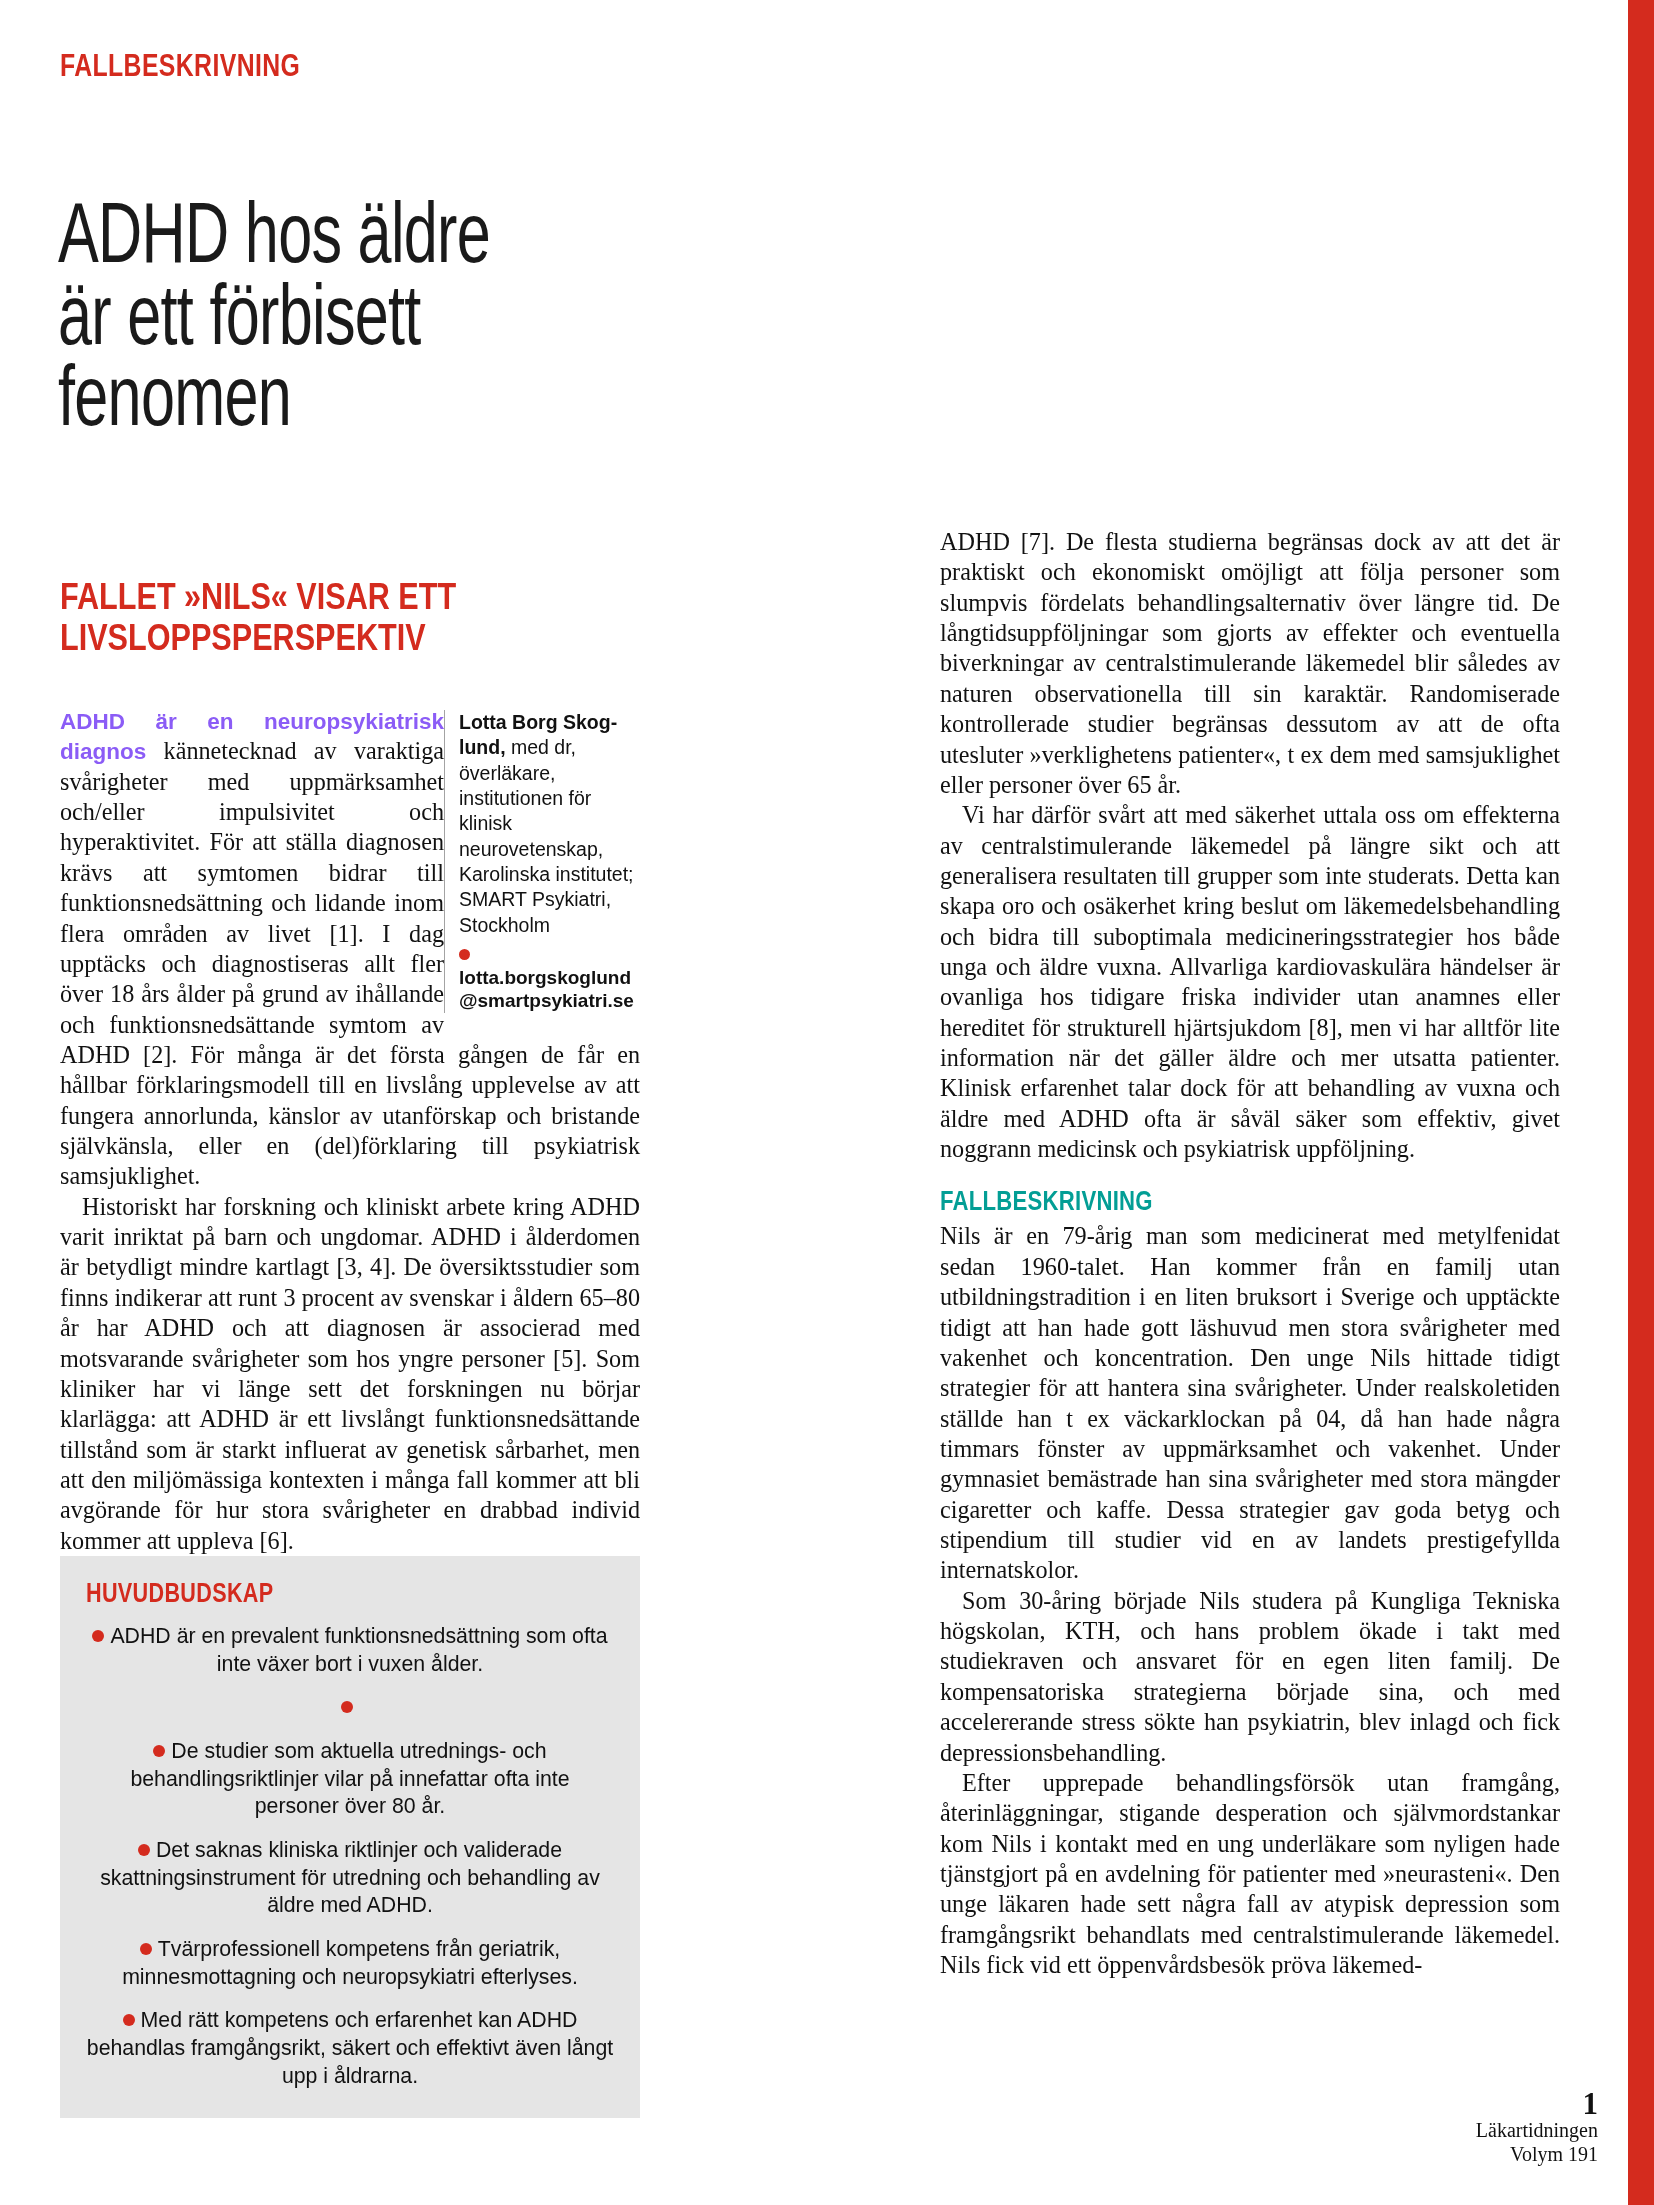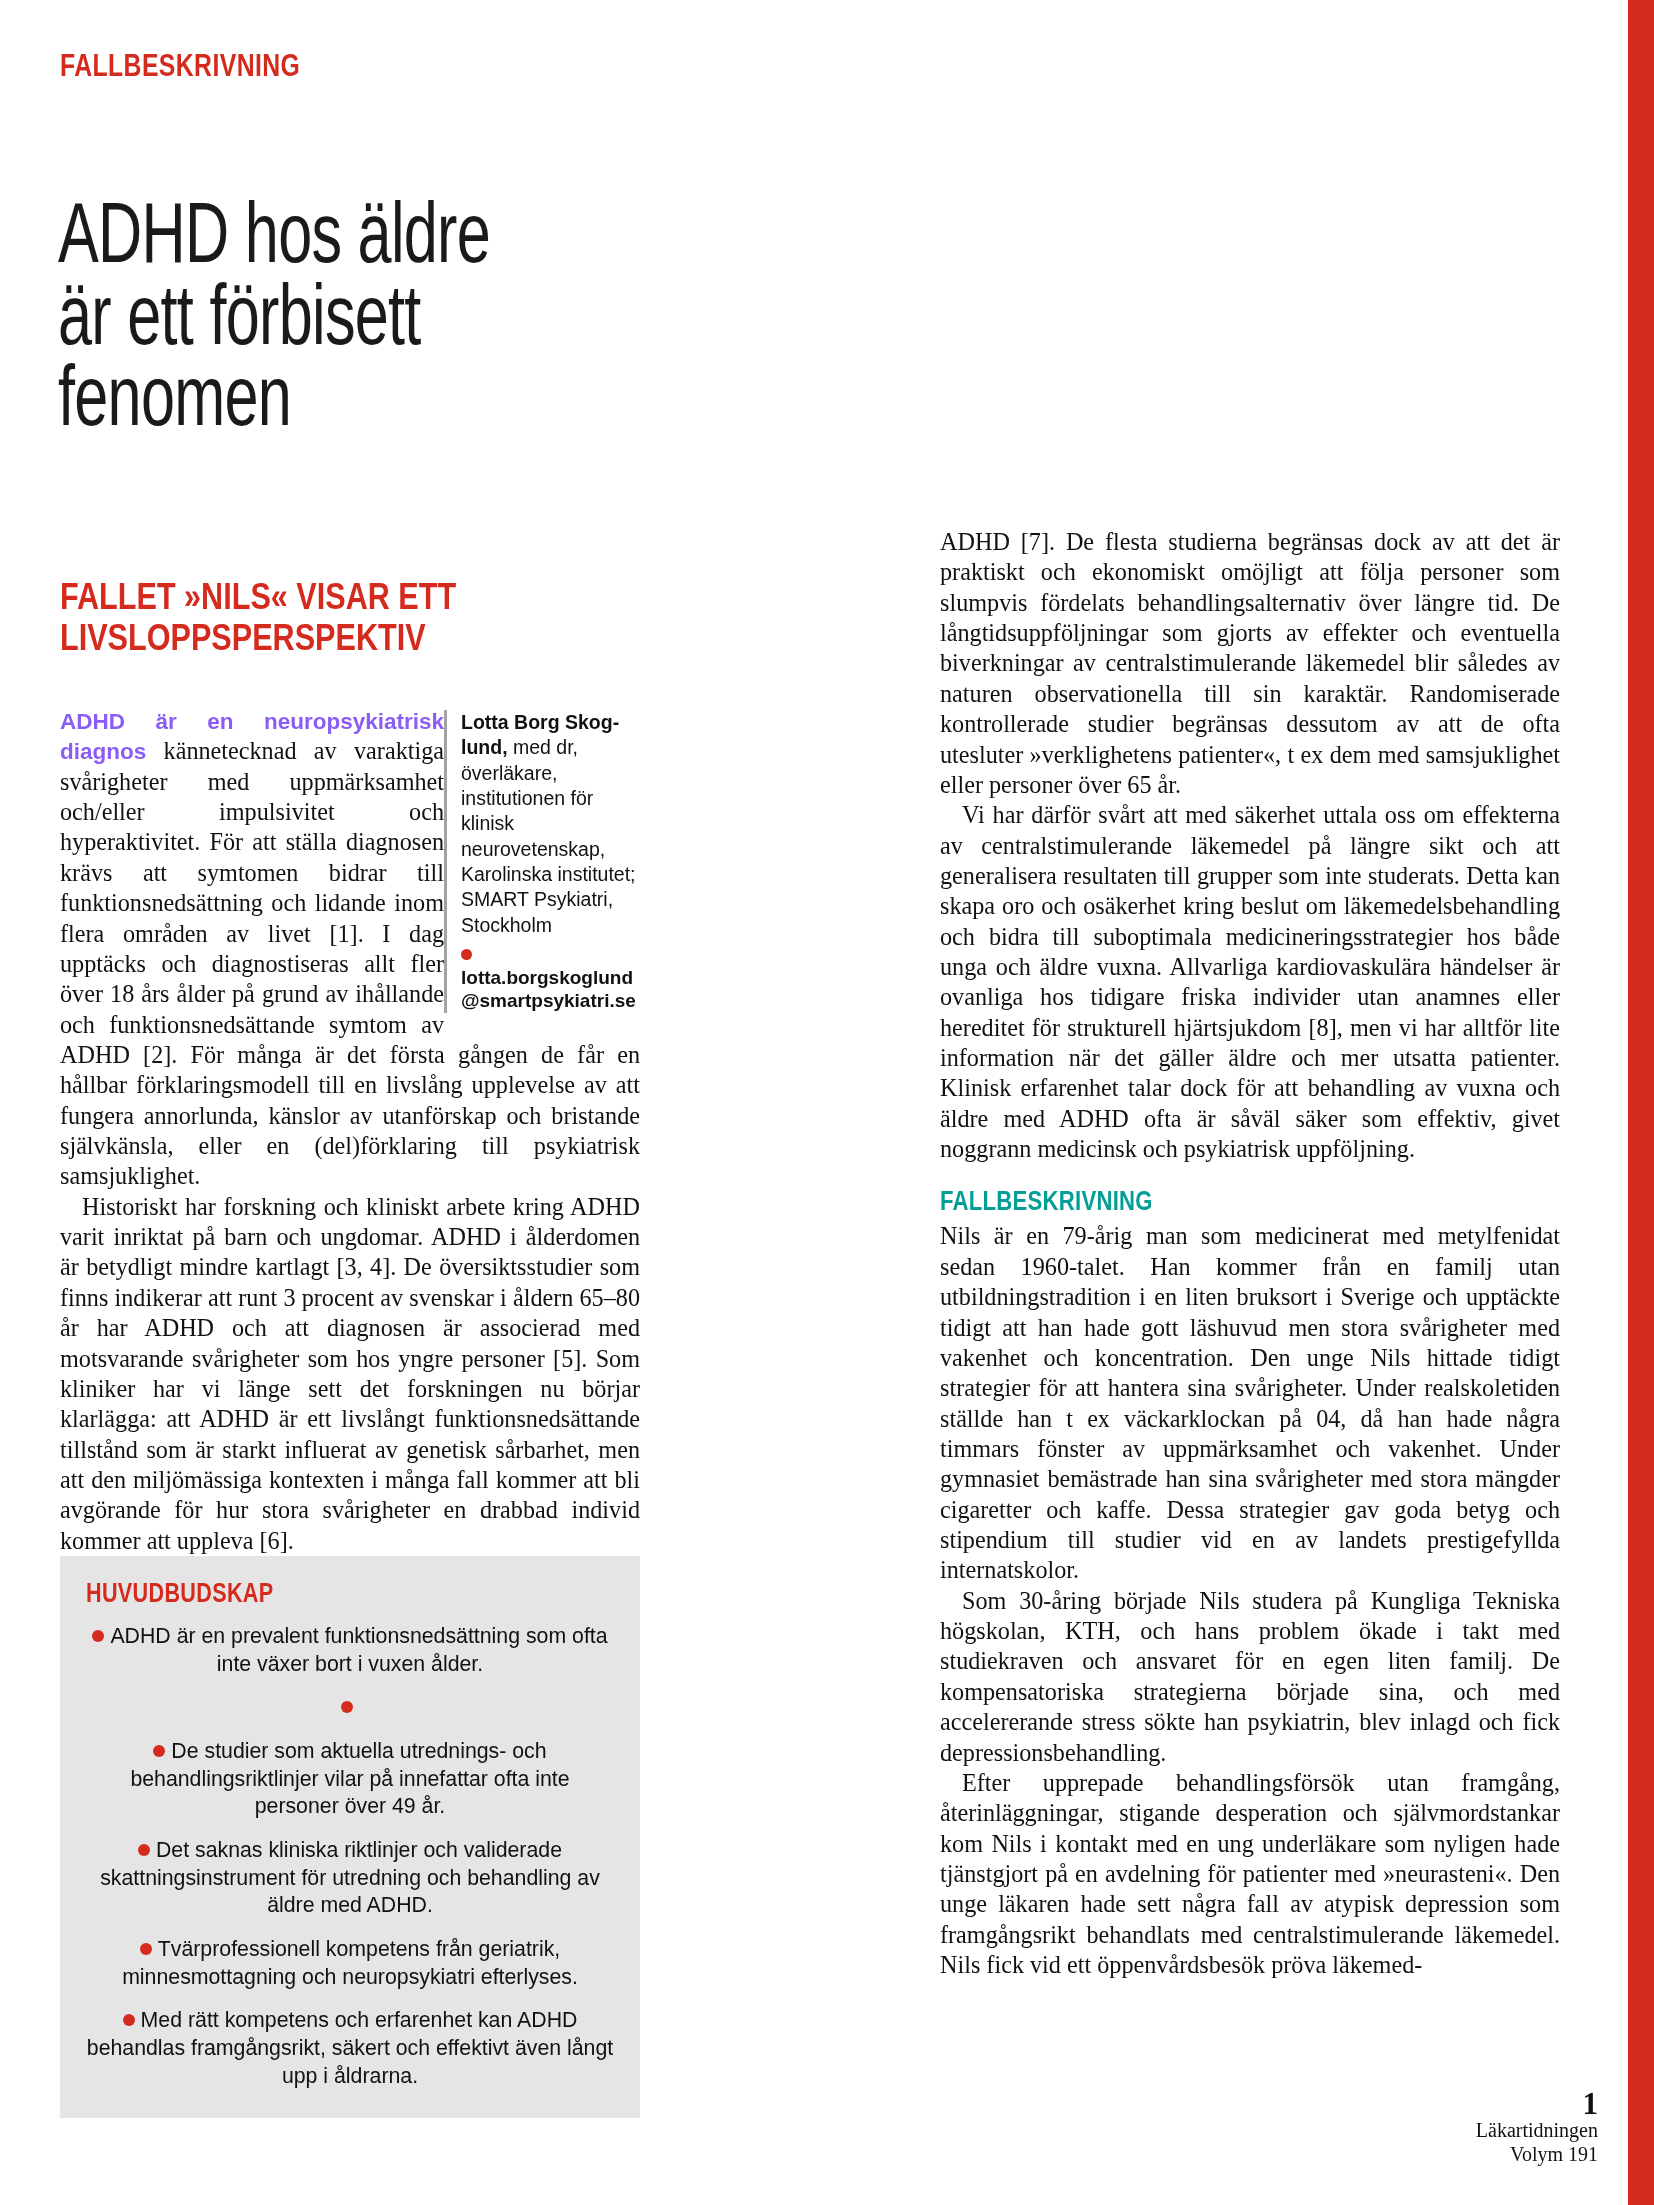--- a/index.html
+++ b/index.html
@@ -96,21 +96,21 @@
   .col-right{left:940px;top:527px;width:620px;}
 
   
   .author-float{
     float:right;
     width:196px;
     margin:4px 0 6px 22px;
     shape-outside:content-box;
   }
   .author-box{
-    border-left:3px solid #a3a3a3;
+    border-left:1px solid #a3a3a3;
     padding-left:14px;
     font-family:"Liberation Sans", sans-serif;
     font-size:19.5px;
     line-height:1.30;
     color:#111;
     text-align:left;
     text-indent:0;
     font-weight:300;
   }
   .author-box b{font-weight:bold;}
@@ -224,21 +224,21 @@
     <div class="teal-head">FALLBESKRIVNING</div>
     <p class="first">Nils är en 79-årig man som medicinerat med metylfenidat sedan 1960-talet. Han kommer från en familj utan utbildningstradition i en liten bruksort i Sverige och upptäckte tidigt att han hade gott läshuvud men stora svårigheter med vakenhet och koncentration. Den unge Nils hittade tidigt strategier för att hantera sina svårigheter. Under realskoletiden ställde han t ex väckarklockan på 04, då han hade några timmars fönster av uppmärksamhet och vakenhet. Under gymnasiet bemästrade han sina svårigheter med stora mängder cigaretter och kaffe. Dessa strategier gav goda betyg och stipendium till studier vid en av landets prestigefyllda internatskolor.</p>
     <p>Som 30-åring började Nils studera på Kungliga Tekniska högskolan, KTH, och hans problem ökade i takt med studiekraven och ansvaret för en egen liten familj. De kompensatoriska strategierna började sina, och med accelererande stress sökte han psykiatrin, blev inlagd och fick depressionsbehandling.</p>
     <p>Efter upprepade behandlingsförsök utan framgång, återinläggningar, stigande desperation och självmordstankar kom Nils i kontakt med en ung underläkare som nyligen hade tjänstgjort på en avdelning för patienter med »neurasteni«. Den unge läkaren hade sett några fall av atypisk depression som framgångsrikt behandlats med centralstimulerande läkemedel. Nils fick vid ett öppenvårdsbesök pröva läkemed-</p>
   </div>
 
   <div class="msgbox">
     <div class="msgbox-title">HUVUDBUDSKAP</div>
     <div class="msg-item"><span class="bullet"></span><span>ADHD är en prevalent funktionsnedsättning som ofta inte växer bort i vuxen ålder.</span></div>
     <div class="msg-item"><span class="bullet"></span></div>
-    <div class="msg-item"><span class="bullet"></span><span>De studier som aktuella utrednings- och behandlingsriktlinjer vilar på innefattar ofta inte personer över 49 år.</span></div>
+    <div class="msg-item"><span class="bullet"></span><span>De studier som aktuella utrednings- och behandlingsriktlinjer vilar på innefattar ofta inte personer över 80 år.</span></div>
     <div class="msg-item"><span class="bullet"></span><span>Det saknas kliniska riktlinjer och validerade skattningsinstrument för utredning och behandling av äldre med ADHD.</span></div>
     <div class="msg-item"><span class="bullet"></span><span>Tvärprofessionell kompetens från geriatrik, minnesmottagning och neuropsykiatri efterlyses.</span></div>
     <div class="msg-item"><span class="bullet"></span><span>Med rätt kompetens och erfarenhet kan ADHD behandlas framgångsrikt, säkert och effektivt även långt upp i åldrarna.</span></div>
   </div>
 
   <div class="footer">
     <div class="pg">1</div>
     <div class="jr">Läkartidningen</div>
     <div class="jr">Volym 191</div>
   </div>

